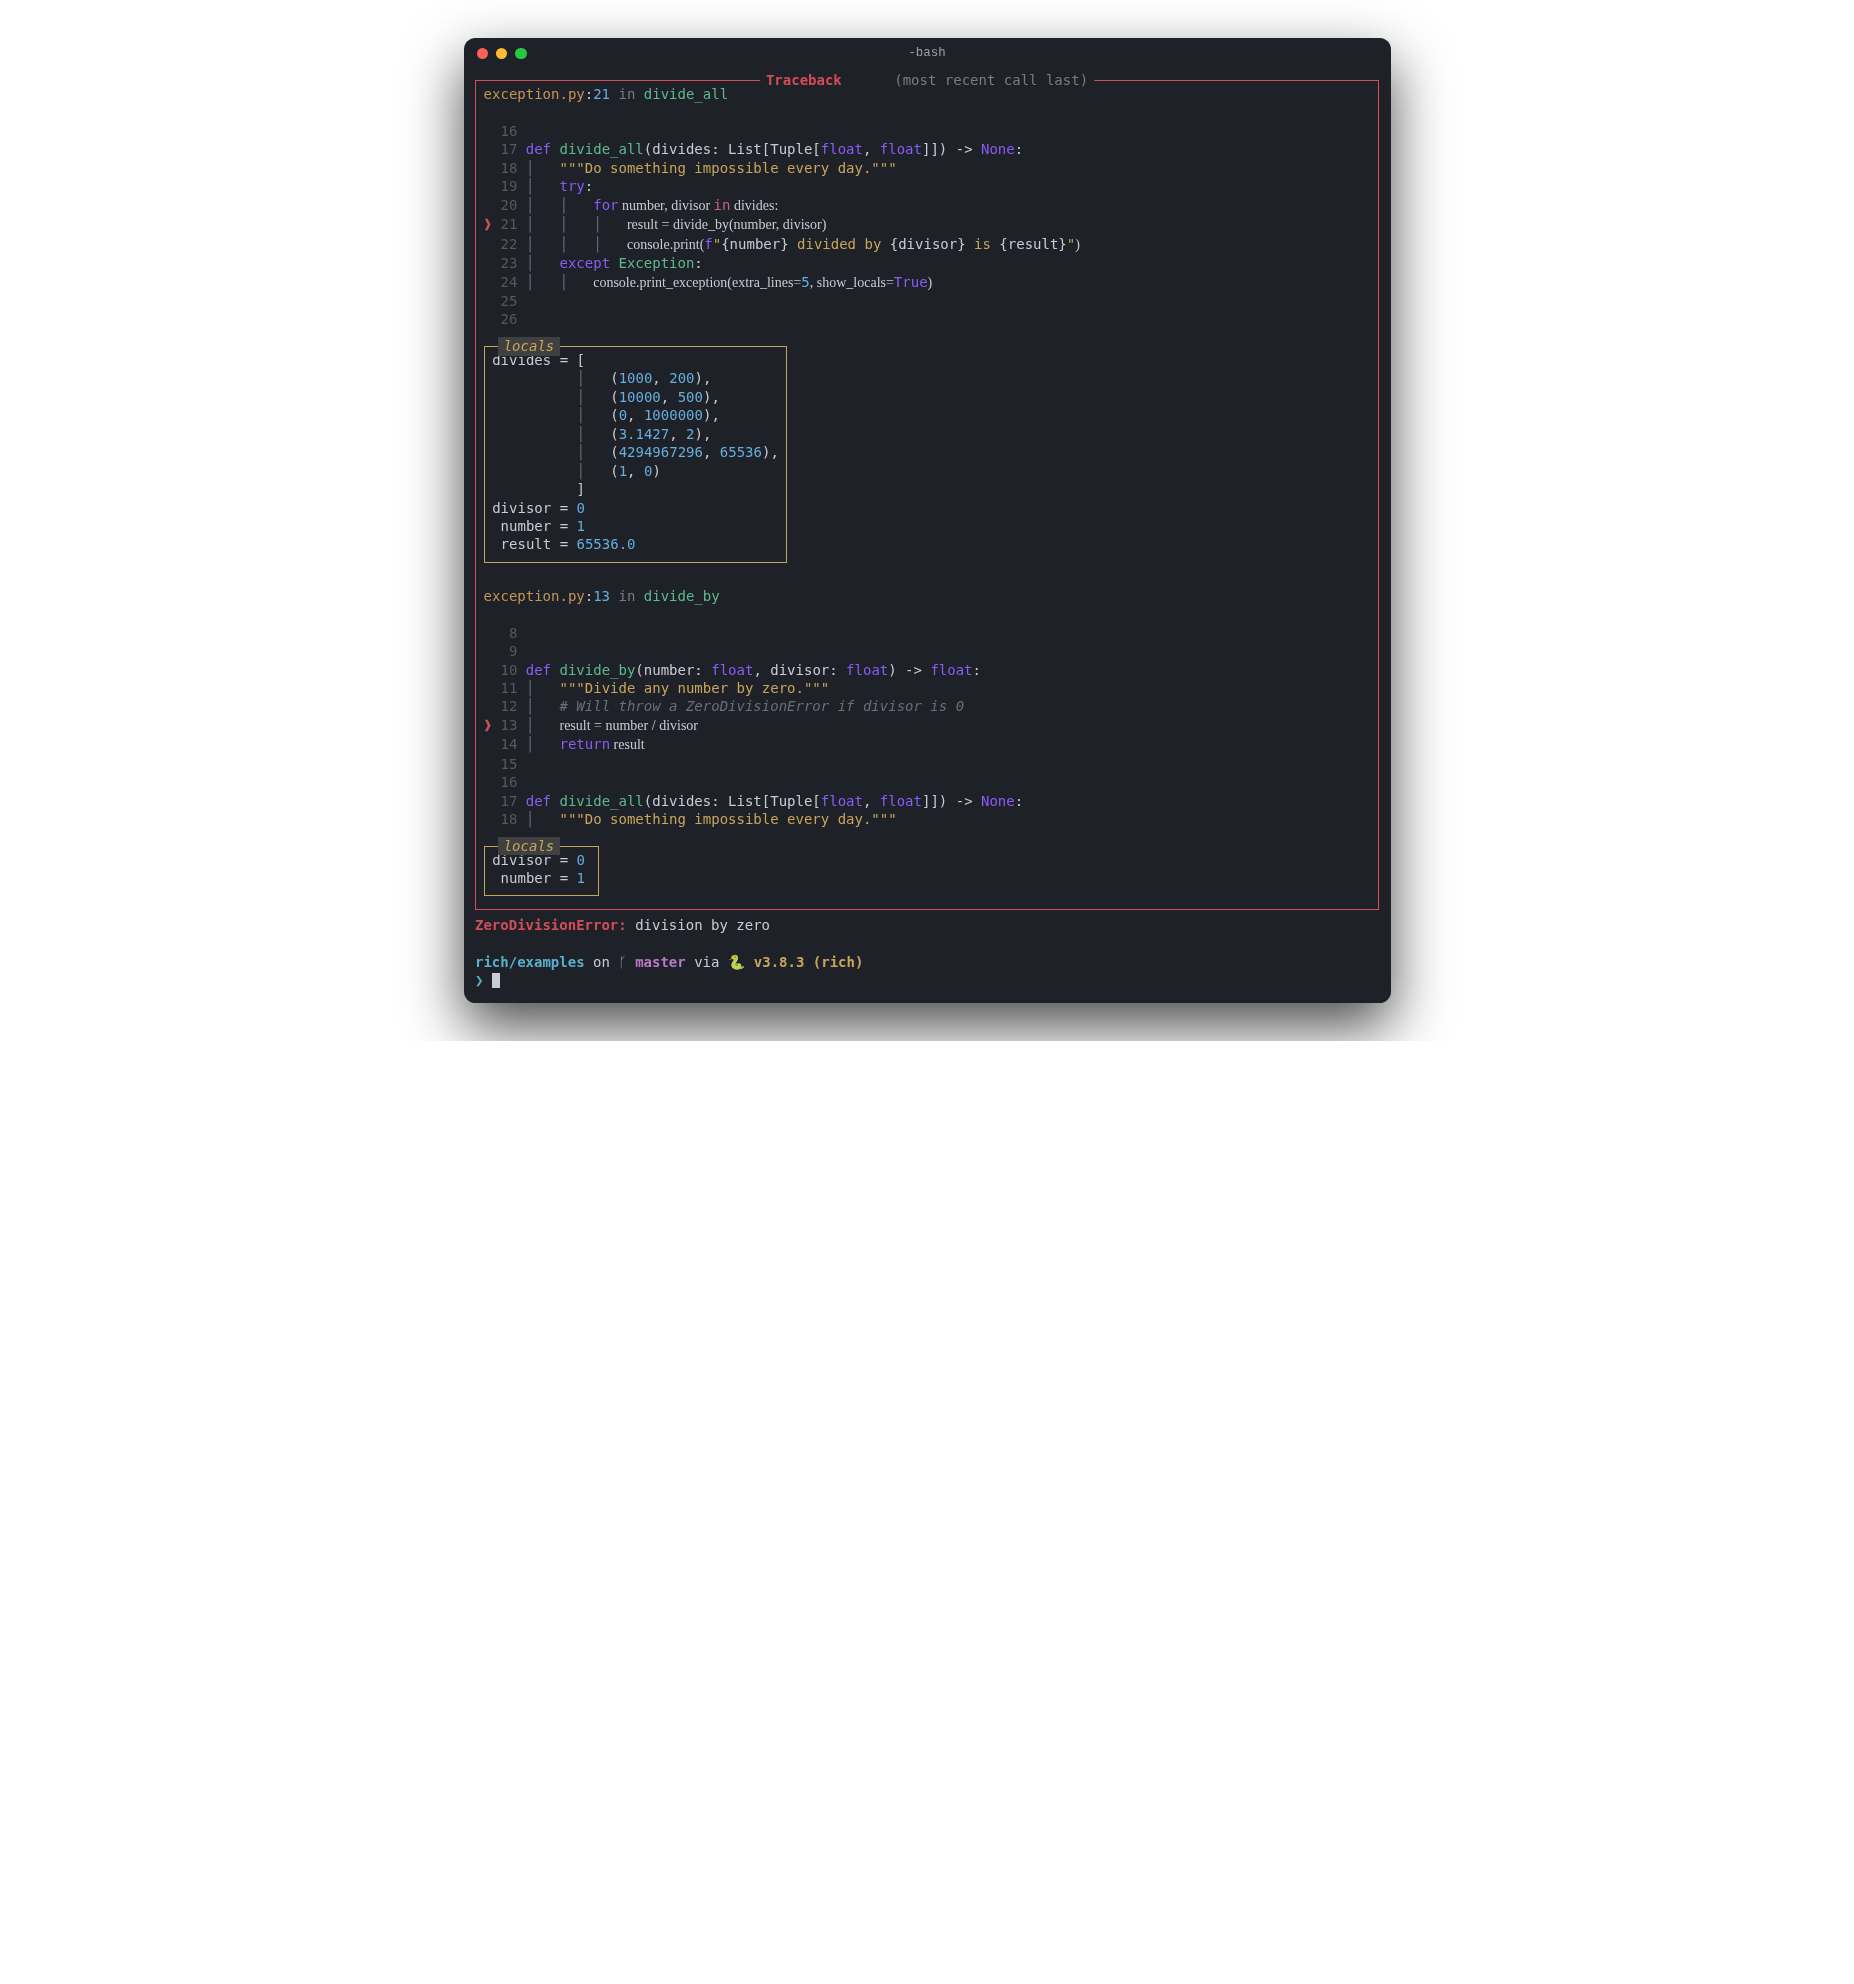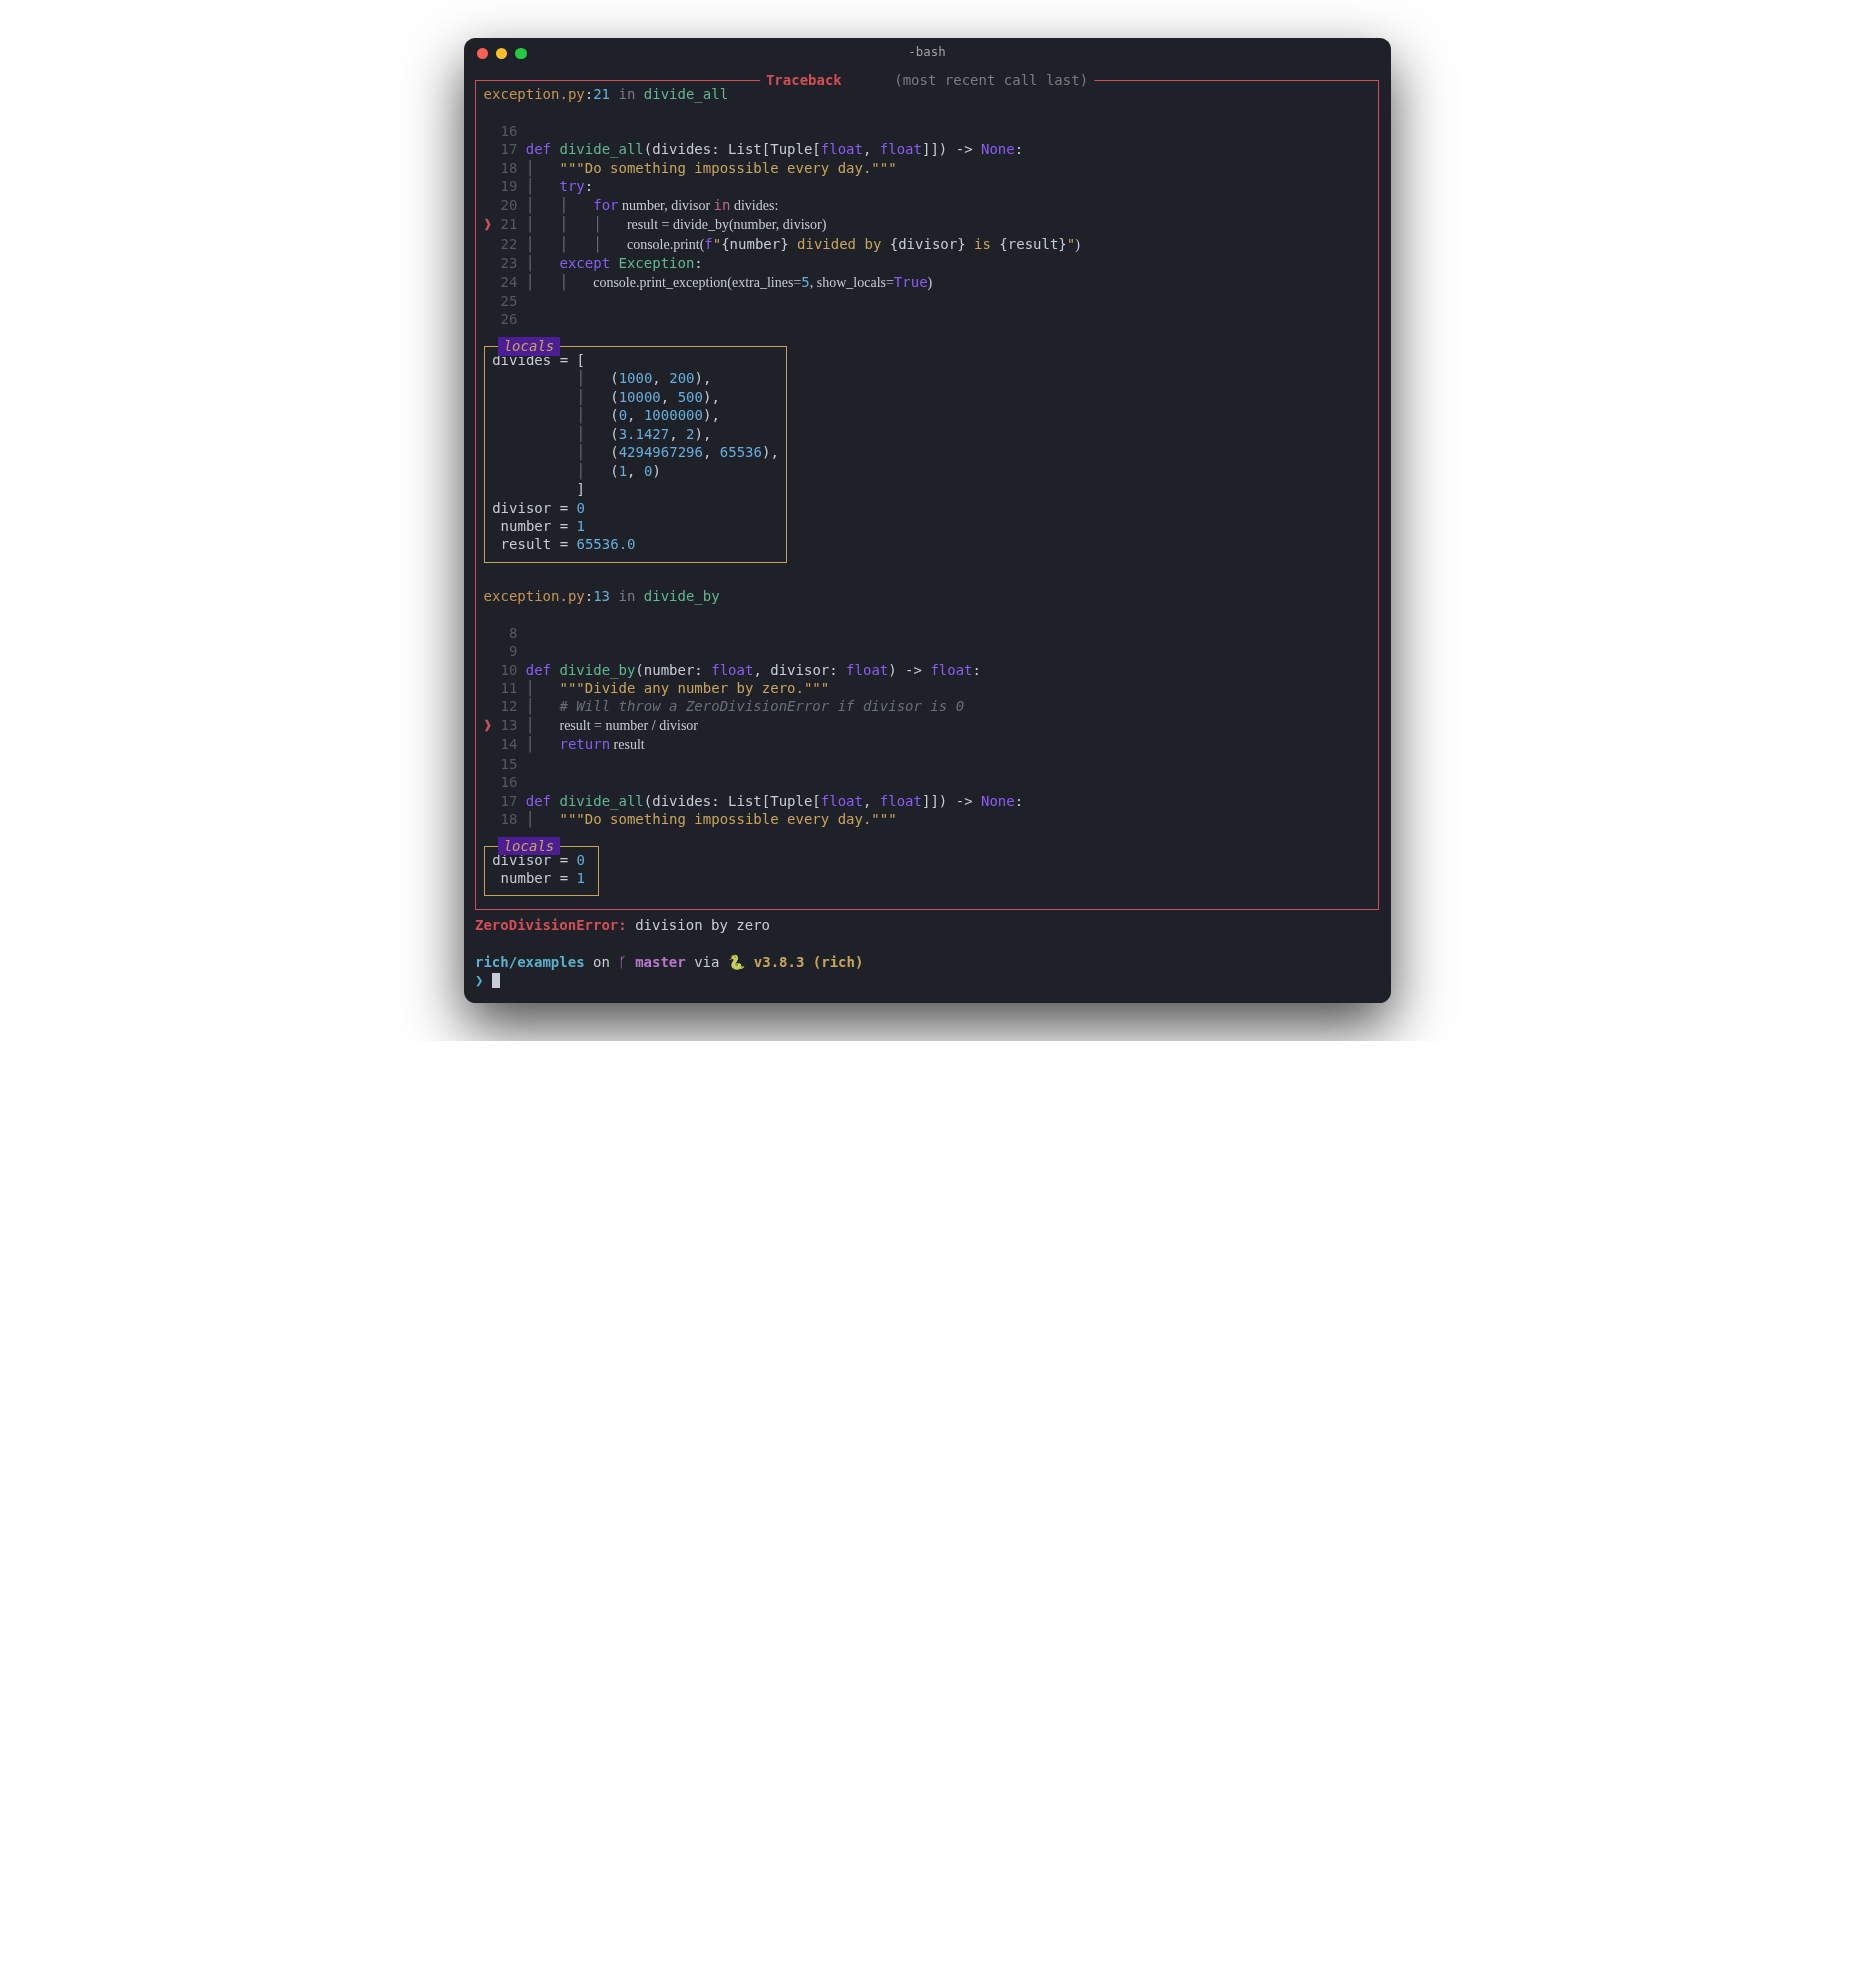--- a/index.html
+++ b/index.html
@@ -13,23 +13,24 @@
   }
   .terminal-window {
     background: #1e2127;
     border-radius: 11.5px;
     width: 927px;
     box-shadow: 0 24px 57px rgba(0,0,0,0.7);
     overflow: hidden;
   }
   .titlebar {
     display: flex;
-    align-items: flex-end;
+    align-items: center;
     padding: 9.6px 13.4px;
     position: relative;
+    font-family: Liberation Mono, monospace;
   }
   .traffic-lights { display: flex; gap: 7.6px; }
   .traffic-light { width: 11.5px; height: 11.5px; border-radius: 50%; }
   .tl-red { background: #ff5f57; }
   .tl-yellow { background: #febc2e; }
   .tl-green { background: #28c840; }
   .title-text {
     position: absolute; left: 0; right: 0; text-align: center;
     color: #a0a0a0; font-size: 12.4px; pointer-events: none;
   }
@@ -40,21 +41,21 @@
   .panel {
     border: 1px solid; border-radius: 0;
     position: relative; margin: 5.7px 0 5.7px 0; padding: 3.8px 7.6px 7.6px 7.6px;
   }
   .panel-title {
     position: absolute; top: -0.7em; left: 50%; transform: translateX(-50%);
     background: #1e2127; padding: 0 5.7px;
   }
   .panel-title-left {
     position: absolute; top: -0.7em; left: 13.4px;
-    background: #4c1d95; padding: 0 5.7px;
+    background: #404040; padding: 0 5.7px;
   }
   .panel-red { border-color: #d44d57; }
   .panel-yellow { border-color: #c5a455; }
   .locals-panel { display: inline-block; min-width: 115px; margin-top: 17px; }
   pre { font-family: inherit; white-space: pre; }
   .lineno { color: #56595f; }
   .pointer { color: #c85259; }
   .kw { color: #8b5cf6; }
   .fn { color: #5db98f; margin-top: 42px; }
   .str { color: #c9a55b; }

